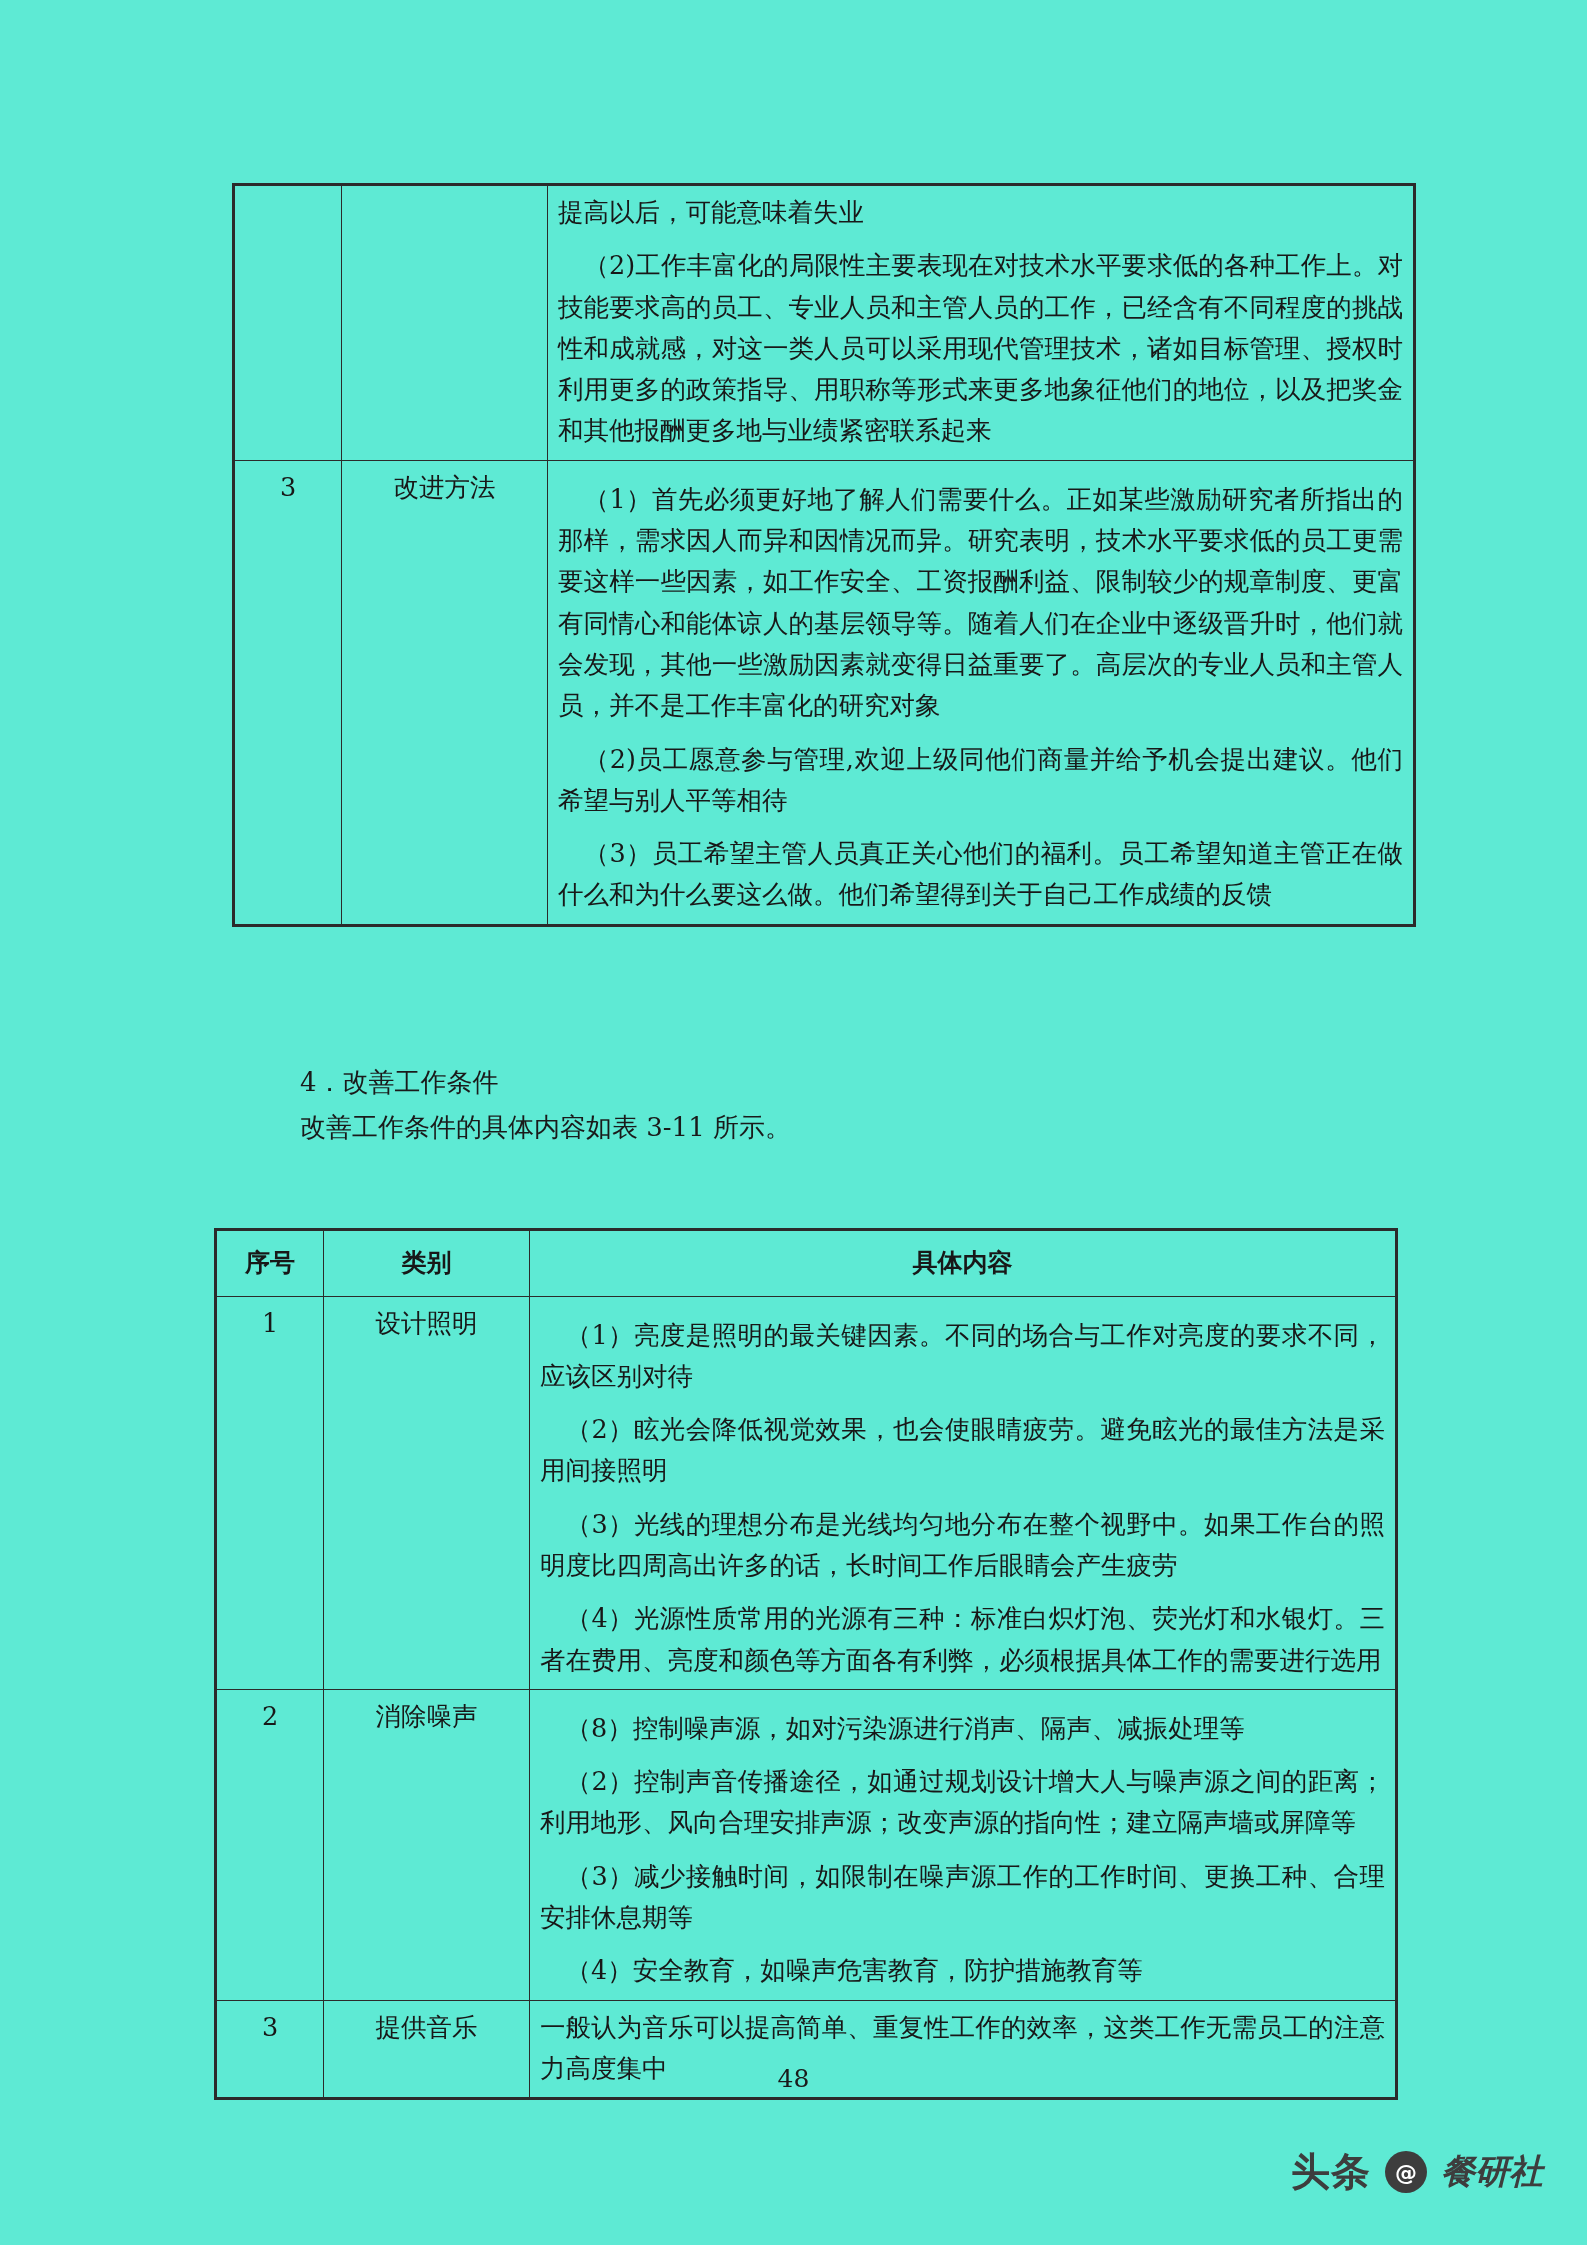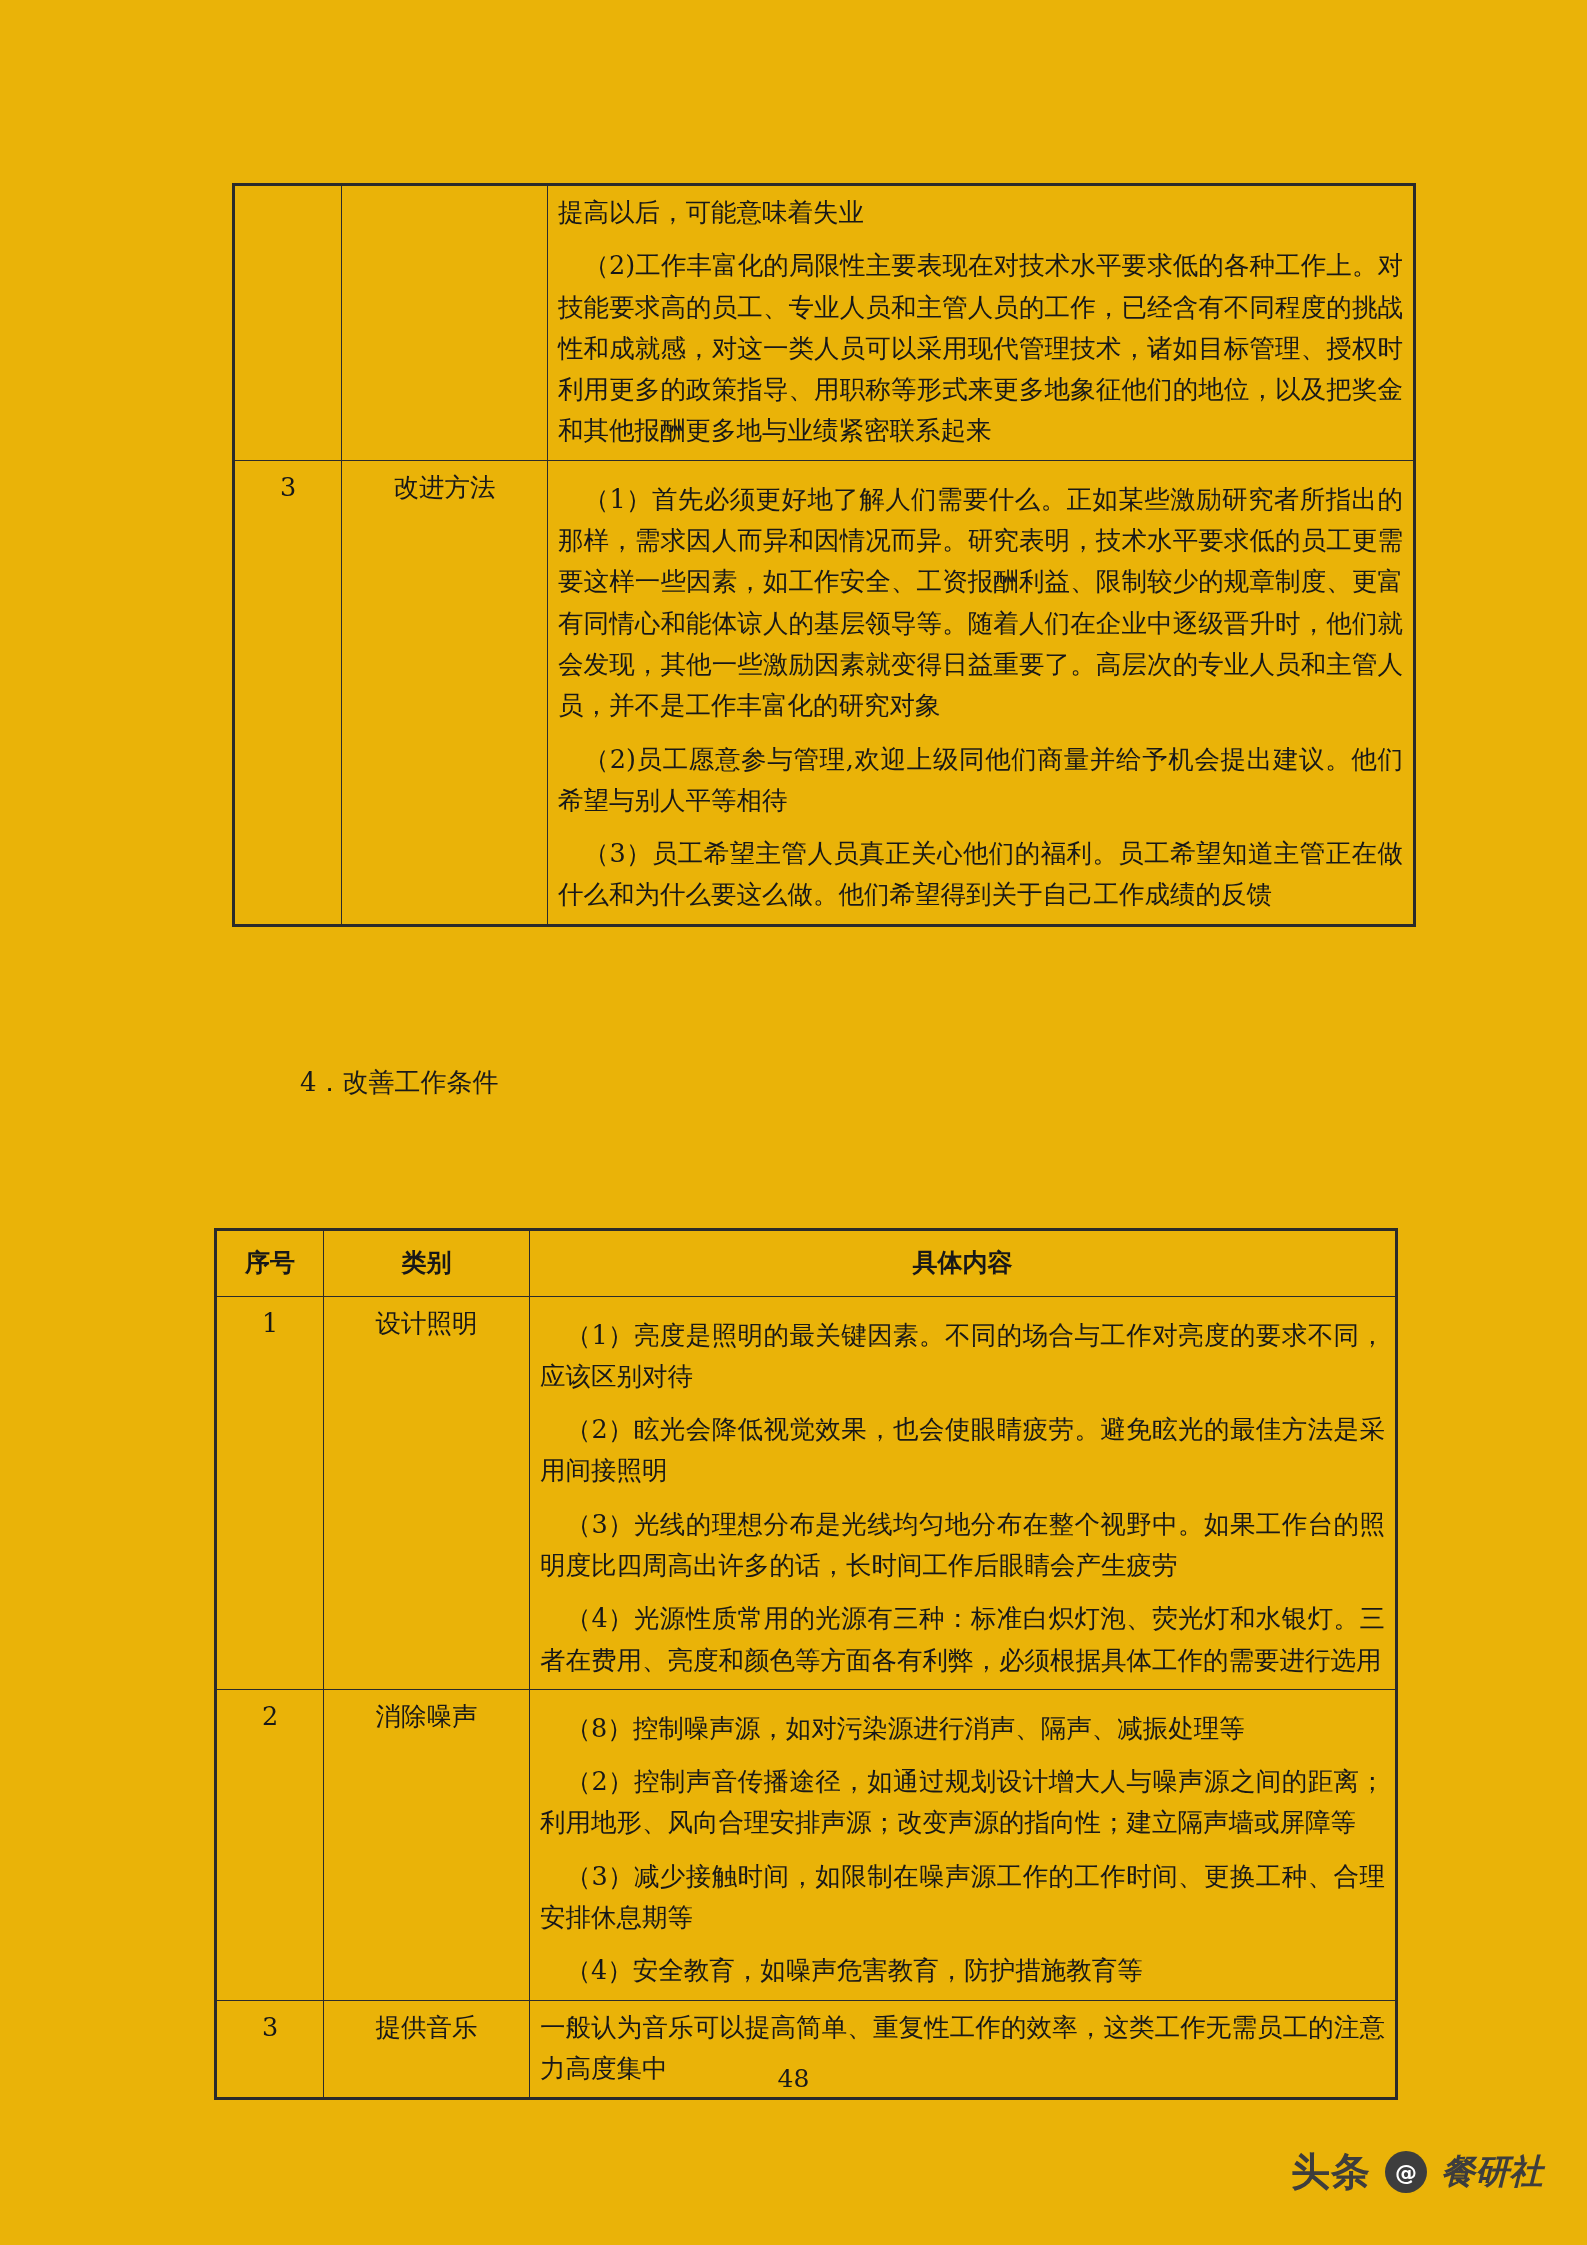--- a/index.html
+++ b/index.html
@@ -14,21 +14,21 @@
     position: relative;
     font-family: "DejaVu Serif", "Liberation Serif", serif;
     color: #1a1a1a;
     overflow: hidden;
   }
   .page {
     position: absolute;
     left: 0; top: 0;
     width: 1587px;
     height: 2245px;
-    background: #eab308;
+    background: #5eead4;
   }
 
   
   .doc-table {
     position: absolute;
     border-collapse: collapse;
     table-layout: fixed;
     font-size: 25.5px;
     line-height: 1.62;
     color: #181818;
@@ -174,20 +174,21 @@
           <p class="indent">（1）首先必须更好地了解人们需要什么。正如某些激励研究者所指出的那样，需求因人而异和因情况而异。研究表明，技术水平要求低的员工更需要这样一些因素，如工作安全、工资报酬利益、限制较少的规章制度、更富有同情心和能体谅人的基层领导等。随着人们在企业中逐级晋升时，他们就会发现，其他一些激励因素就变得日益重要了。高层次的专业人员和主管人员，并不是工作丰富化的研究对象</p>
           <p class="indent">（2)员工愿意参与管理,欢迎上级同他们商量并给予机会提出建议。他们希望与别人平等相待</p>
           <p class="indent">（3）员工希望主管人员真正关心他们的福利。员工希望知道主管正在做什么和为什么要这么做。他们希望得到关于自己工作成绩的反馈</p>
         </td>
       </tr>
     </tbody>
   </table>
 
   <div class="section-block">
     <p class="section-heading">4．改善工作条件</p>
+    <p class="section-lead">改善工作条件的具体内容如表 3-11 所示。</p>
   </div>
 
 
   <table class="doc-table" id="table-3-11">
     <thead>
       <tr>
         <td class="col-no outer-left outer-top">序号</td>
         <td class="col-cat outer-top">类别</td>
         <td class="col-body outer-right outer-top">具体内容</td>
       </tr>

